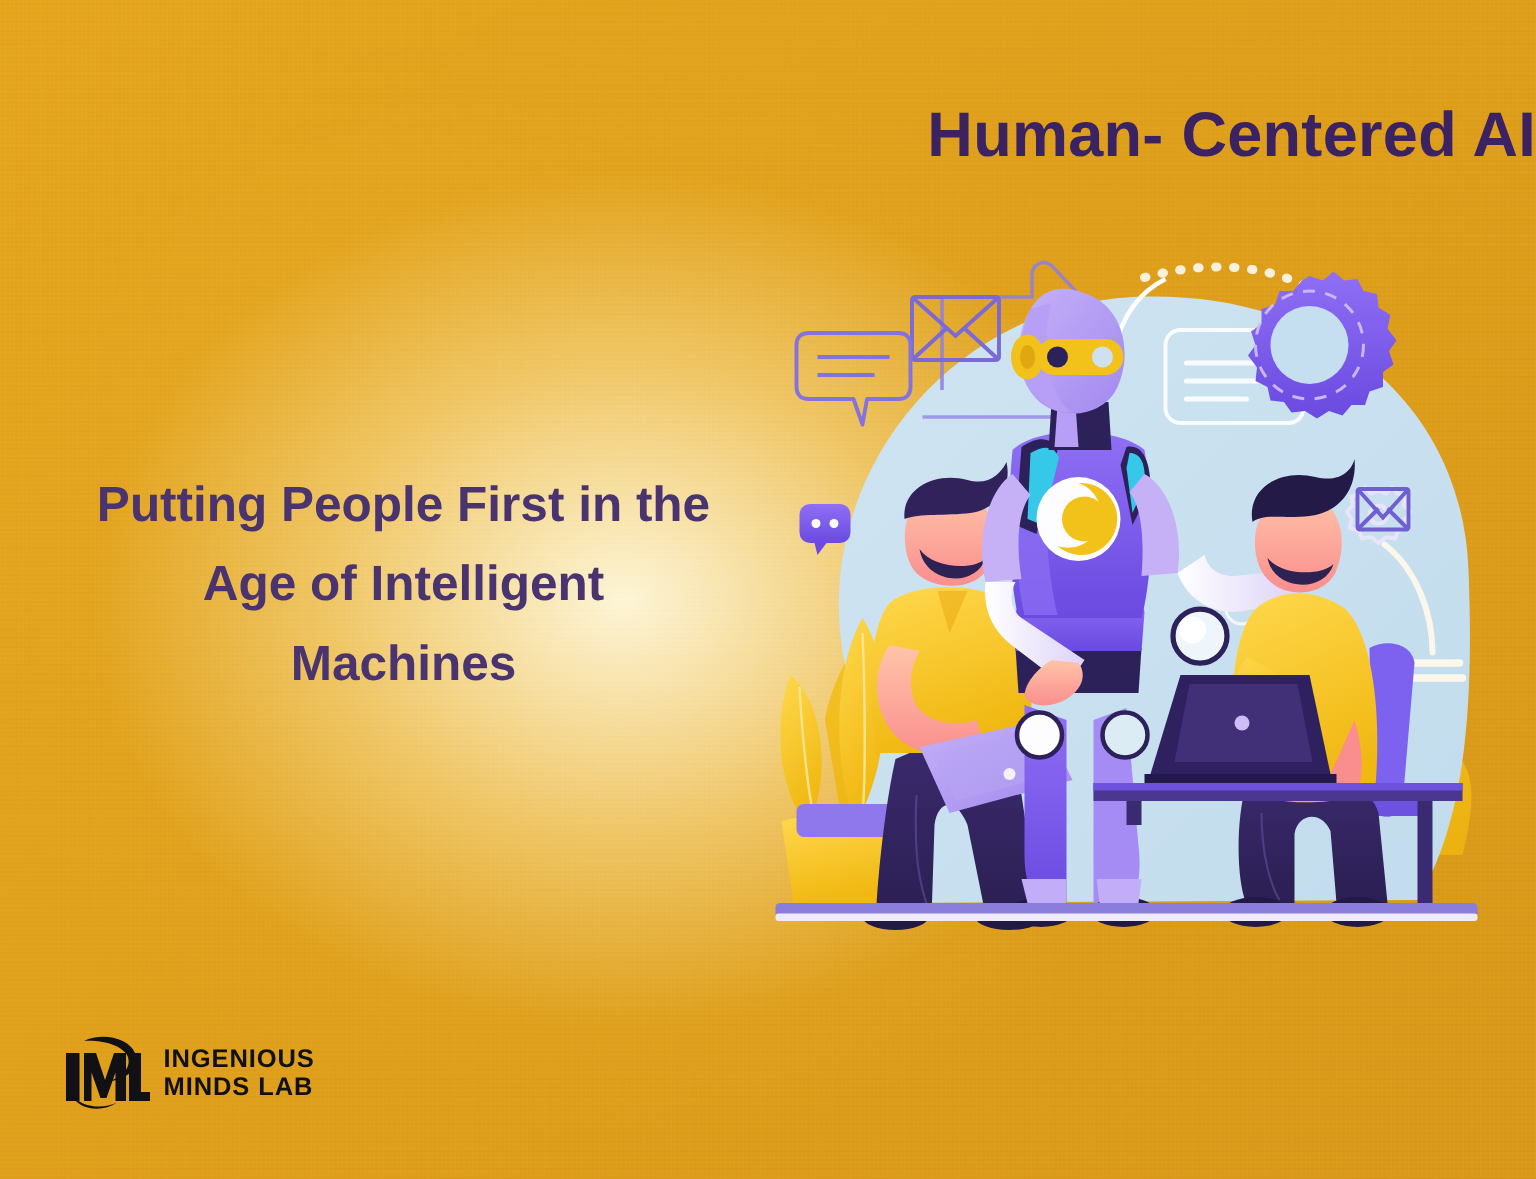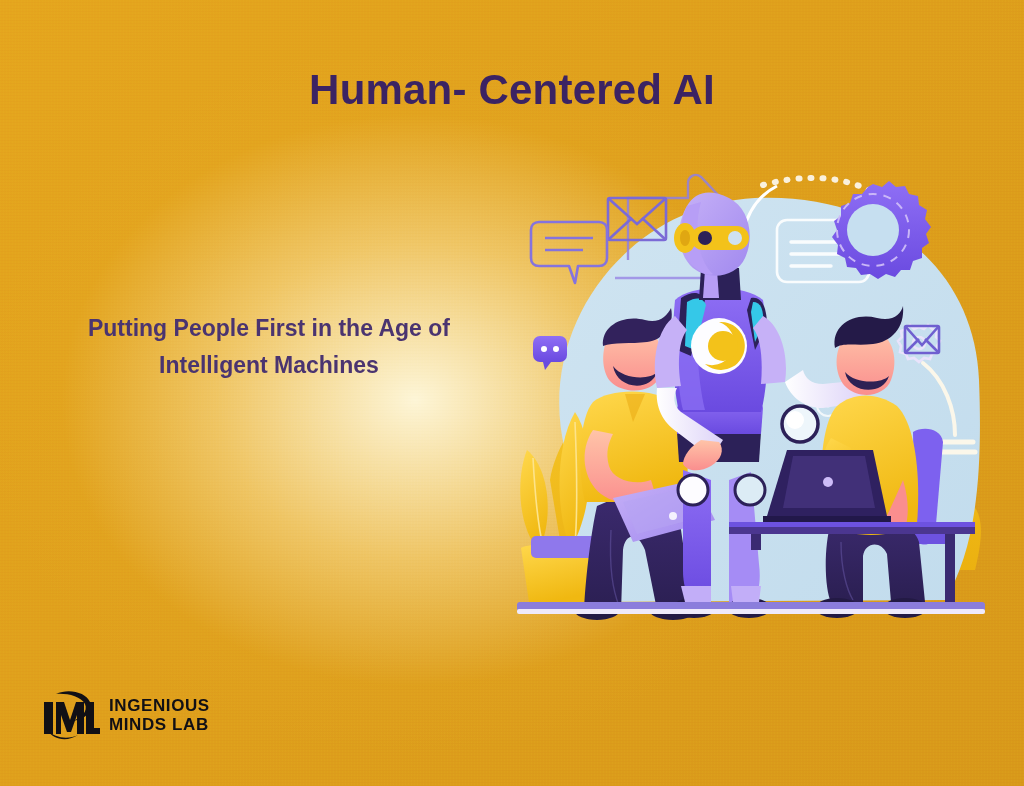--- a/index.html
+++ b/index.html
@@ -19,32 +19,32 @@
     position:absolute;inset:0;pointer-events:none;opacity:.055;
     background-image:
       repeating-linear-gradient(0deg, rgba(0,0,0,.5) 0 1px, transparent 1px 3px),
       repeating-linear-gradient(90deg, rgba(255,255,255,.5) 0 1px, transparent 1px 3px);
     mix-blend-mode:overlay;
   }
 
   
   #title{
     position:absolute;left:0;right:0;top:40px;
-    text-align:center;
+    text-align:right;
     font-size:42px;line-height:1.05;
     font-weight:bold;letter-spacing:.2px;
     color:#3b2363;
     white-space:nowrap;
   }
 
   
   #subtitle{
     position:absolute;left:60px;top:310px;width:418px;
     text-align:center;
-    font-size:23px;line-height:1.60;
+    font-size:33px;line-height:1.60;
     font-weight:bold;
     color:#4a3470;
   }
 
   
   #logo{
     position:absolute;left:38px;top:688px;
     display:flex;align-items:center;gap:9px;
   }
   #logo-mark{width:62px;height:55px;display:block;}

